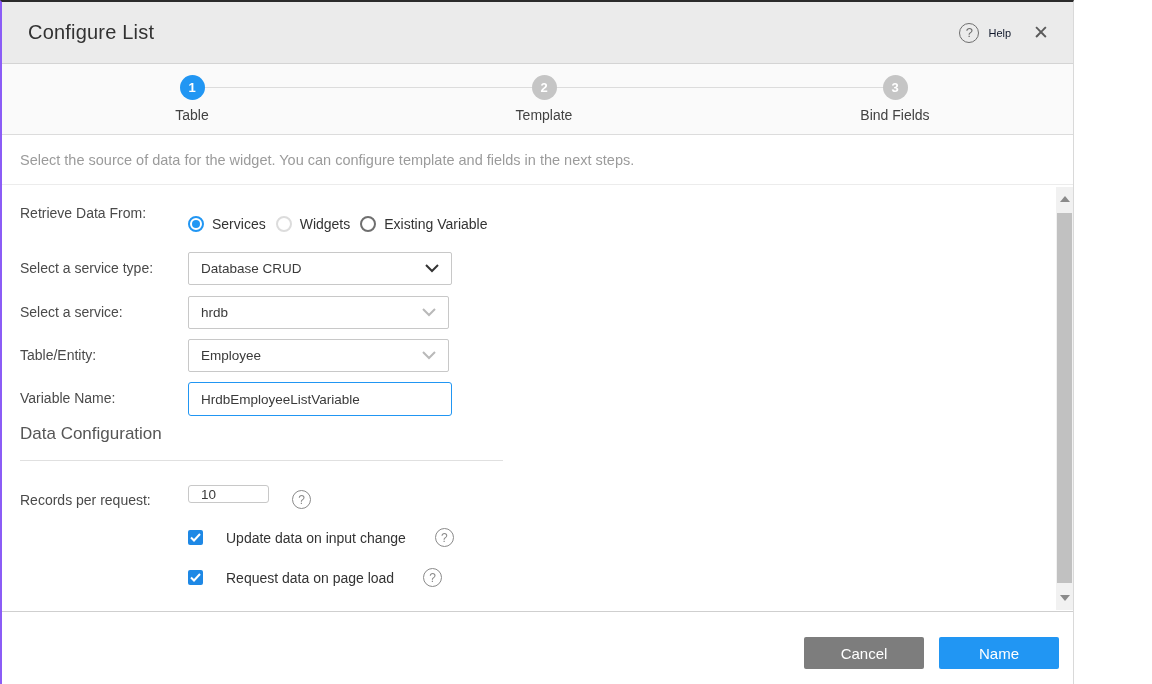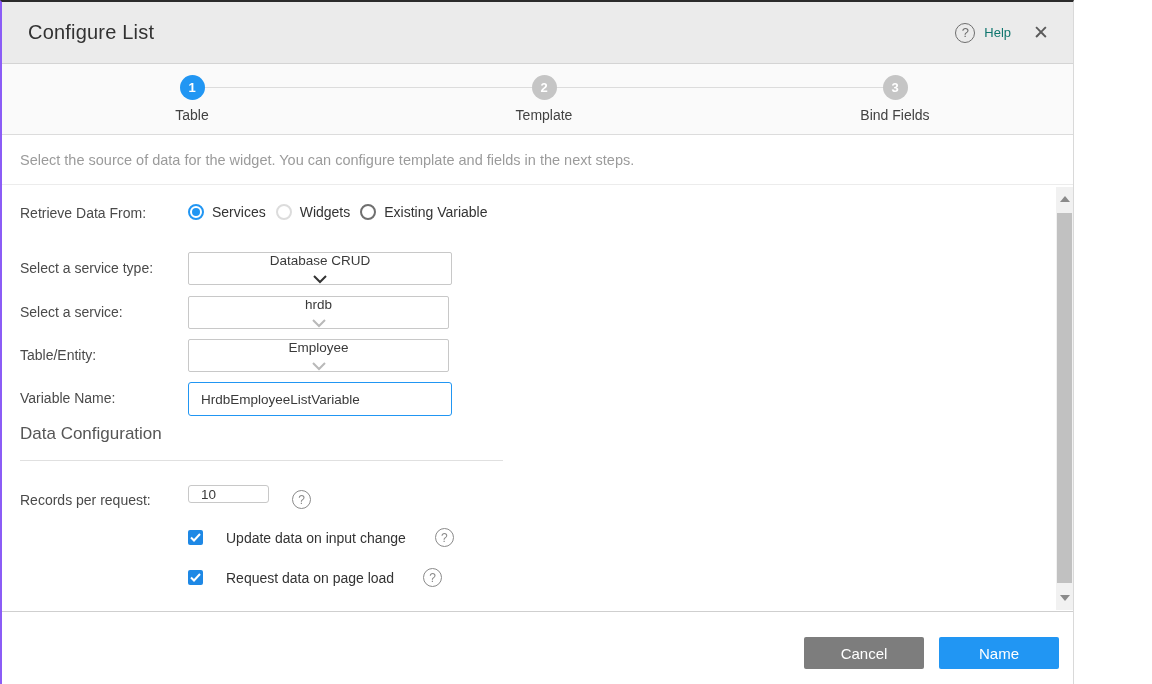--- a/index.html
+++ b/index.html
@@ -13,21 +13,21 @@
   
   .hdr { position:absolute; left:0; top:0; width:100%; height:62px;
     background:#ebebeb; border-bottom:1px solid #d4d4d4;
     display:flex; align-items:center; }
   .hdr-title { font-size:20px; color:#323232; padding-left:26px; letter-spacing:.2px; }
   .hdr-right { position:absolute; right:18px; top:0; height:100%;
     display:flex; align-items:center; gap:16px; }
   .help-wrap { display:flex; align-items:center; gap:9px; cursor:pointer; }
   .qcircle { width:20px; height:20px; border:1.5px solid #6e6e6e; border-radius:50%;
     color:#6e6e6e; font-size:13px; display:flex; align-items:center; justify-content:center; }
-  .help-text { font-size:13px; color:#0f766e; }
+  .help-text { font-size:11px; color:#0f172a; }
   .close-x { font-size:19px; color:#5a5a5a; cursor:pointer; padding:0 6px; line-height:1; }
 
   
   .stepper { position:absolute; left:0; top:62px; width:100%; height:71px;
     background:#fafafa; border-bottom:1px solid #dcdcdc; }
   .connector { position:absolute; top:23px; height:1px; background:#dcdcdc; }
   .c1 { left:202px; width:328px; } .c2 { left:554px; width:328px; }
   .step { position:absolute; top:0; width:120px; margin-left:-60px; text-align:center; }
   .s1 { left:190px; } .s2 { left:542px; } .s3 { left:893px; }
   .step-circle { width:25px; height:25px; border-radius:50%; margin:11px auto 0;
@@ -41,34 +41,34 @@
   .subtitle { position:absolute; left:0; top:134px; width:100%; height:49px;
     display:flex; align-items:center; padding-left:18px;
     color:#9b9b9b; font-size:14.5px; border-bottom:1px solid #ececec; background:#fff; }
 
   
   .content { position:absolute; left:0; top:184px; width:100%; height:425px; background:#fff; }
   .flabel { position:absolute; left:18px; font-size:14px; color:#4a4a4a; }
 
   .dropdown { position:absolute; left:186px; width:264px; height:33px;
     border:1px solid #c8c8c8; border-radius:2px; background:#fff;
-    display:flex; align-items:center; padding:0 12px; cursor:pointer;flex-direction:column; }
+    display:flex; align-items:center; padding:0 12px; cursor:pointer; }
   .dd-text { font-size:13.5px; color:#3a3a3a; flex:1; }
   .dd-caret { flex:none; }
 
   .textbox { position:absolute; left:186px; height:34px;
     border:1px solid #c8c8c8; border-radius:3px; background:#fff;
     font-size:13.5px; color:#3a3a3a; padding:0 12px;
     font-family:"Liberation Sans","DejaVu Sans",sans-serif; }
   .textbox.focused { border-color:#2196f3; }
 
   .section-h { position:absolute; left:18px; top:238px; font-size:17px; color:#565656; }
   .section-div { position:absolute; left:18px; top:274px; width:483px; height:1px; background:#e0e0e0; }
 
-  .radio-group { position:absolute; left:186px; top:18px; display:flex; align-items:center; gap:10px; }
+  .radio-group { position:absolute; left:186px; top:30px; display:flex; align-items:center; gap:10px; }
   .radio-item { display:flex; align-items:center; gap:8px; cursor:pointer; }
   .radio { width:16px; height:16px; border-radius:50%; background:#fff; position:relative; }
   .radio.sel { border:2px solid #2196f3; }
   .radio.sel::after { content:""; position:absolute; left:2px; top:2px; width:8px; height:8px;
     border-radius:50%; background:#2196f3; }
   .radio.dis { border:2px solid #dcdcdc; }
   .radio.unsel { border:2px solid #6f6f6f; }
   .radio-label { font-size:14px; color:#333; }
 
   .chk-row { position:absolute; left:186px; display:flex; align-items:center; gap:23px; }

